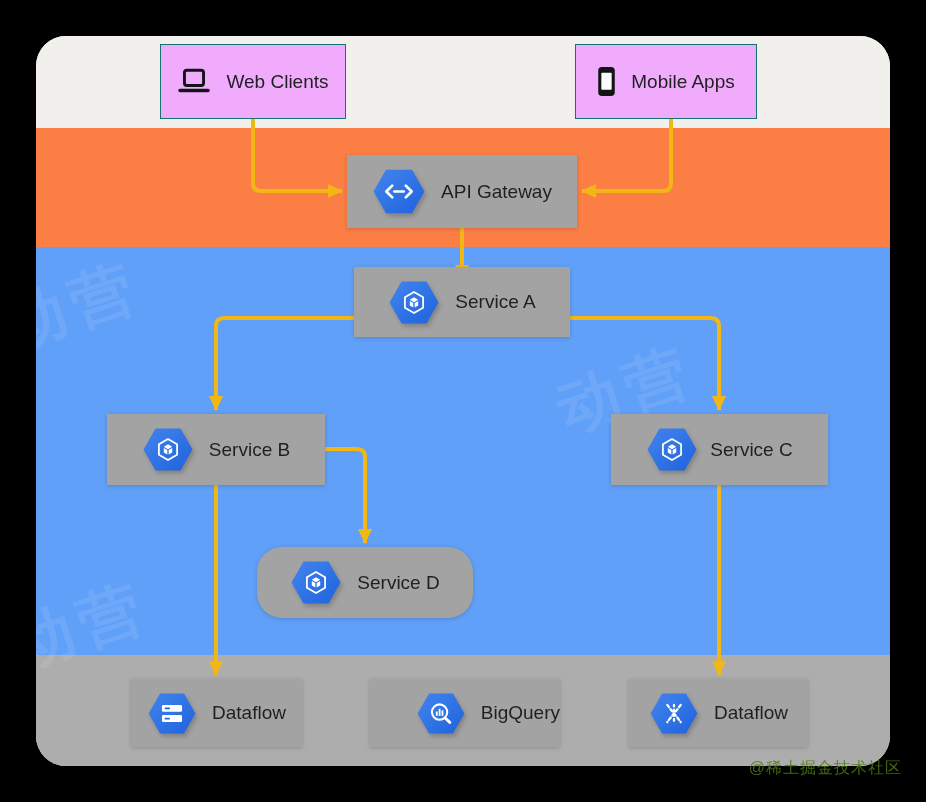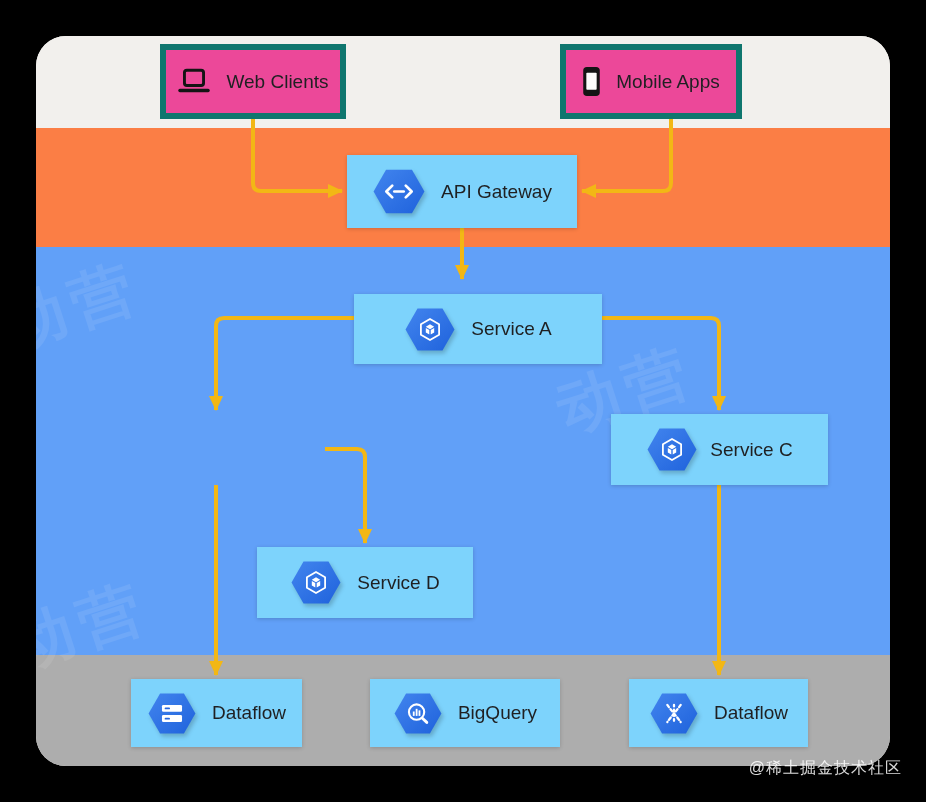--- a/index.html
+++ b/index.html
@@ -17,42 +17,42 @@
   .band-gray   { top:619px; height:111px; background:#ADADAD; }
 
   .bgwm { position:absolute; font-size:62px; font-weight:700; letter-spacing:8px;
           color:rgba(255,255,255,0.09); transform:rotate(-18deg); white-space:nowrap;
           pointer-events:none; }
   .bgwm.w1 { left:-34px; top:228px; }
   .bgwm.w2 { left:520px; top:312px; }
   .bgwm.w3 { left:-26px; top:548px; }
 
   .node { position:absolute; display:flex; align-items:center; justify-content:center;
-          gap:15px; background:#7dd3fc; box-shadow:0 1px 4px rgba(0,0,0,0.18); }
+          gap:15px; background:#a3a3a3; box-shadow:0 1px 4px rgba(0,0,0,0.18); }
   .node .label { font-size:19px; color:#1F2022; }
-  .node.bordered { border:6px solid #0f766e; box-shadow:none; background:#ec4899; }
+  .node.bordered { border:1px solid #0f766e; box-shadow:none; background:#f0abfc; }
 
   .n-web      { left:124px; top:8px;   width:186px; height:75px; }
-  .n-mobile   { left:524px; top:8px;   width:182px; height:75px; }
+  .n-mobile   { left:539px; top:8px;   width:182px; height:75px; }
   .n-gateway  { left:311px; top:119px; width:230px; height:73px; }
-  .n-svc-a    { left:318px; top:258px; width:248px; height:70px; }
+  .n-svc-a    { left:318px; top:231px; width:216px; height:70px; }
   .n-svc-b    { left:71px;  top:378px; width:218px; height:71px; }
   .n-svc-c    { left:575px; top:378px; width:217px; height:71px;gap:12px; }
-  .n-svc-d    { left:221px; top:511px; width:216px; height:71px; }
+  .n-svc-d    { left:221px; top:511px; width:216px; height:71px;border-radius:25px; }
   .n-storage  { left:95px;  top:643px; width:171px; height:68px; }
-  .n-bigquery { left:334px; top:643px; width:190px; height:68px; }
+  .n-bigquery { left:334px; top:643px; width:190px; height:68px;justify-content:flex-end; }
   .n-dataflow { left:593px; top:643px; width:179px; height:68px; }
 
   .hexicon { filter:drop-shadow(2px 3px 2px rgba(0,0,0,0.20)); flex:0 0 auto; }
 
   .arrows { position:absolute; left:0; top:0; width:854px; height:730px;
             pointer-events:none; }
 
   .credit { position:absolute; right:24px; top:758px; font-size:16px;
-            color:#ffffff; opacity:0.85; letter-spacing:1px; }
+            color:#4d7c0f; opacity:0.85; letter-spacing:1px; }
 </style>
 </head>
 <body>
 
 <div class="stage">
   <div class="card">
 
     <div class="band band-top"></div>
     <div class="band band-orange"></div>
     <div class="band band-blue"></div>
@@ -116,20 +116,30 @@
       <svg class="hexicon" width="52" height="45" viewBox="0 0 52 45">
         <polygon points="13.5,1.5 38.5,1.5 50.5,22.5 38.5,43.5 13.5,43.5 1.5,22.5" fill="url(#hexgrad)"></polygon>
         <polygon points="26,12 35.1,17.25 35.1,27.75 26,33 16.9,27.75 16.9,17.25" fill="none" stroke="#fff" stroke-width="1.8" stroke-linejoin="round"></polygon>
         <path d="M26,17.2 L30.2,19.7 L26,22.2 L21.8,19.7 Z" fill="#fff"></path>
         <path d="M21.8,21 L25.3,23.1 L25.3,27.6 L21.8,25.5 Z" fill="#fff"></path>
         <path d="M30.2,21 L26.7,23.1 L26.7,27.6 L30.2,25.5 Z" fill="#fff"></path>
       </svg>
       <span class="label">Service A</span>
     </div>
 
+    <div class="node n-svc-b">
+      <svg class="hexicon" width="52" height="45" viewBox="0 0 52 45">
+        <polygon points="13.5,1.5 38.5,1.5 50.5,22.5 38.5,43.5 13.5,43.5 1.5,22.5" fill="url(#hexgrad)"></polygon>
+        <polygon points="26,12 35.1,17.25 35.1,27.75 26,33 16.9,27.75 16.9,17.25" fill="none" stroke="#fff" stroke-width="1.8" stroke-linejoin="round"></polygon>
+        <path d="M26,17.2 L30.2,19.7 L26,22.2 L21.8,19.7 Z" fill="#fff"></path>
+        <path d="M21.8,21 L25.3,23.1 L25.3,27.6 L21.8,25.5 Z" fill="#fff"></path>
+        <path d="M30.2,21 L26.7,23.1 L26.7,27.6 L30.2,25.5 Z" fill="#fff"></path>
+      </svg>
+      <span class="label">Service B</span>
+    </div>
 
     <div class="node n-svc-c">
       <svg class="hexicon" width="52" height="45" viewBox="0 0 52 45">
         <polygon points="13.5,1.5 38.5,1.5 50.5,22.5 38.5,43.5 13.5,43.5 1.5,22.5" fill="url(#hexgrad)"></polygon>
         <polygon points="26,12 35.1,17.25 35.1,27.75 26,33 16.9,27.75 16.9,17.25" fill="none" stroke="#fff" stroke-width="1.8" stroke-linejoin="round"></polygon>
         <path d="M26,17.2 L30.2,19.7 L26,22.2 L21.8,19.7 Z" fill="#fff"></path>
         <path d="M21.8,21 L25.3,23.1 L25.3,27.6 L21.8,25.5 Z" fill="#fff"></path>
         <path d="M30.2,21 L26.7,23.1 L26.7,27.6 L30.2,25.5 Z" fill="#fff"></path>
       </svg>
       <span class="label">Service C</span>

